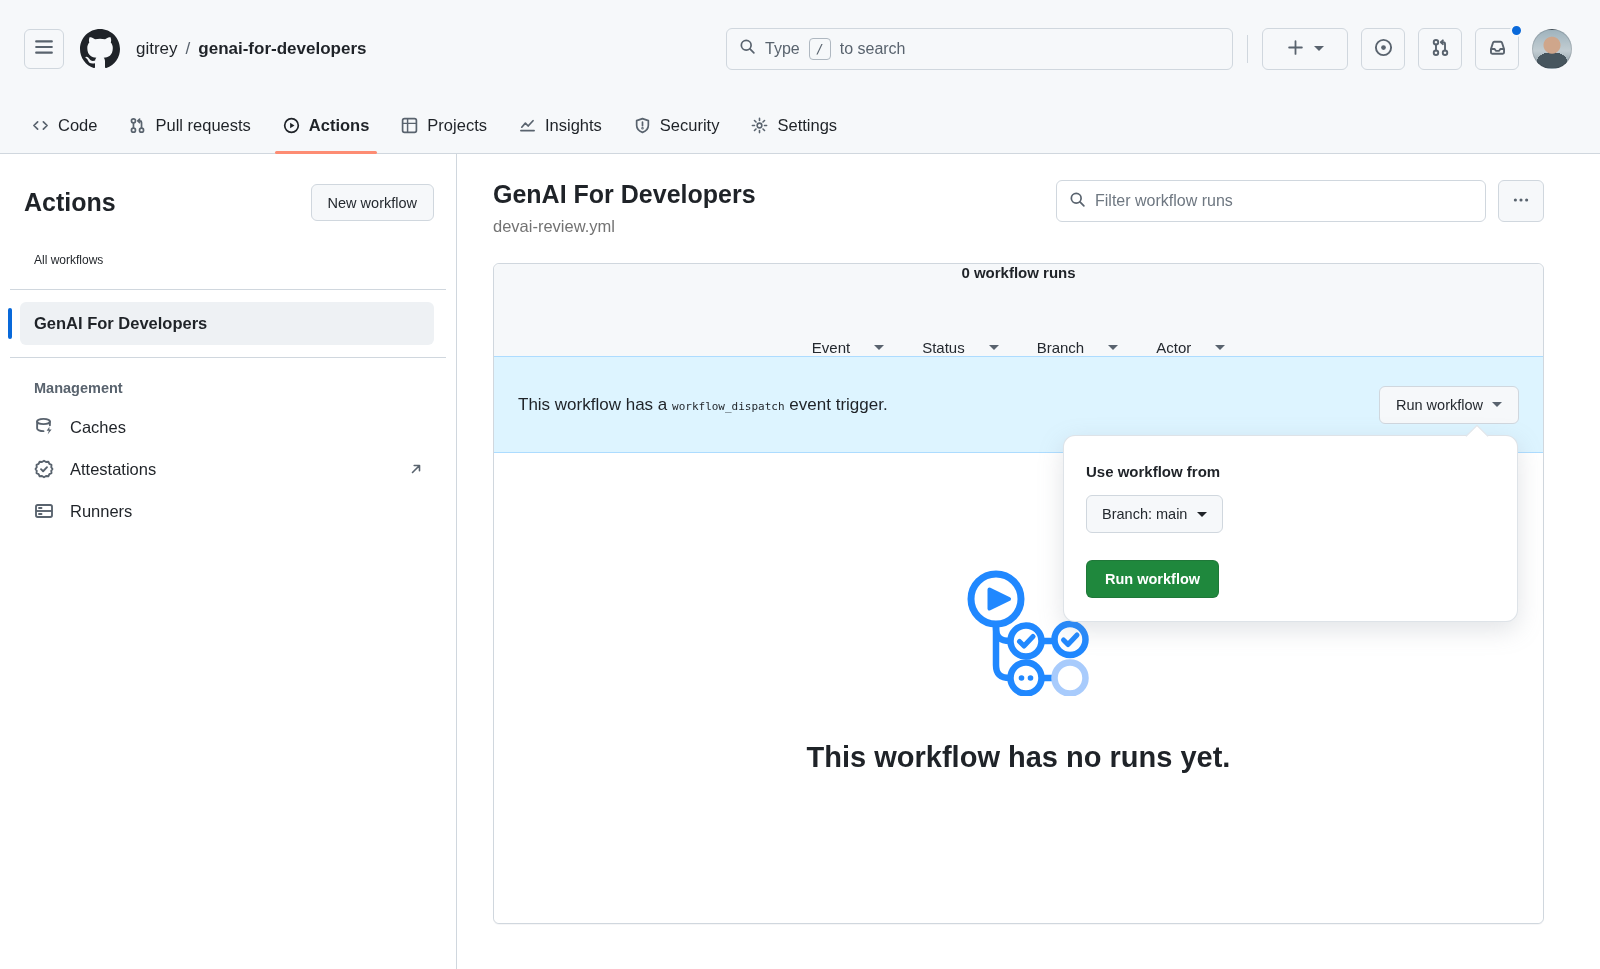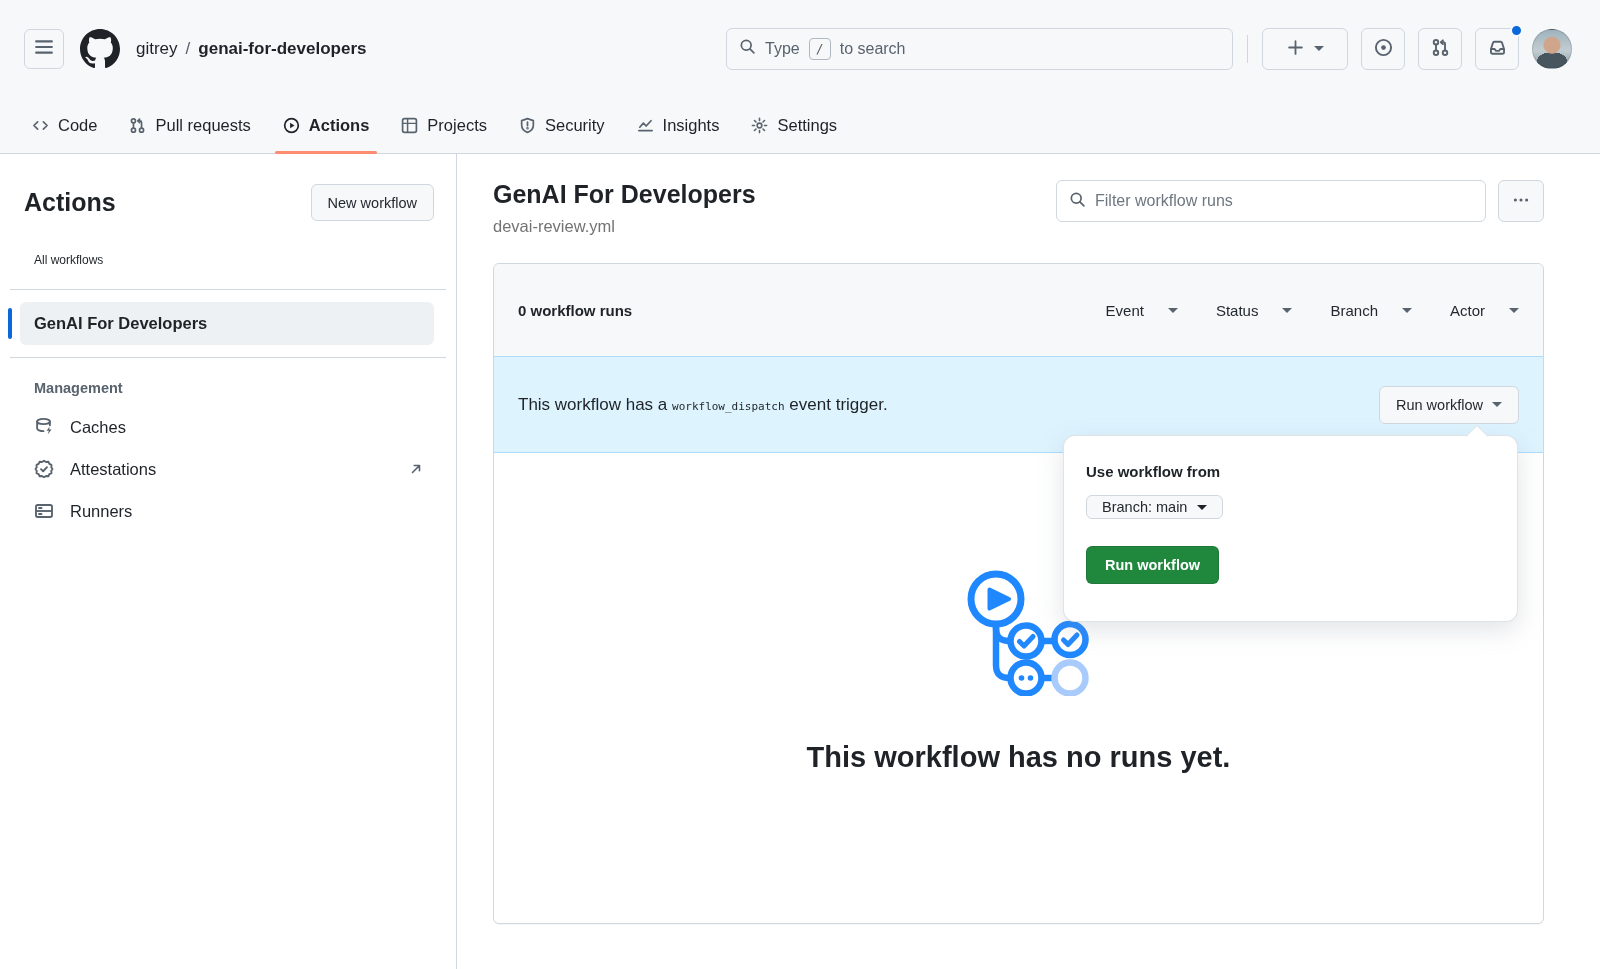--- a/index.html
+++ b/index.html
@@ -55,40 +55,40 @@
   .main-head { display:flex; justify-content:space-between; align-items:flex-start; }
   .wf-title { font-size:25px; font-weight:600; }
   .wf-file { margin-top:8px; font-size:16.5px; color:#737373; text-decoration:none; display:inline-block; cursor:pointer; }
   .head-right { display:flex; gap:12px; align-items:center; }
   .filter-box { width:430px; height:42px; border:1px solid #d0d7de; border-radius:6px; background:#fff; display:flex; align-items:center; padding:0 12px; gap:9px; color:#59636e; }
   .filter-box input { border:none; outline:none; background:transparent; font-size:16px; flex:1; font-family:inherit; color:#14532d; }
   .filter-box input::placeholder { color:#6e7781; }
   .kebab-btn { width:46px; height:42px; }
 
   .runs-card { position:relative; margin-top:27px; border:1px solid #d0d7de; border-radius:6px; background:#fff; box-shadow:0 1px 0 rgba(31,35,40,.04); }
-  .card-header { background:#f6f8fa; border-radius:6px 6px 0 0; height:92px; display:flex; align-items:center; justify-content:space-between; padding:0 24px; }
+  .card-header { background:#f6f8fa; border-radius:6px 6px 0 0; height:92px; display:flex; align-items:center; justify-content:space-between; padding:0 24px;flex-direction:column; }
   .runs-count { font-size:15px; font-weight:700; }
   .filter-menus { display:flex; gap:38px; }
   .filter-menu { display:flex; align-items:center; gap:24px; font-size:15px; color:#24292f; cursor:pointer; background:none; border:none; font-family:inherit; }
   .filter-menu .caret { color:#59636e; }
 
   .banner { background:#ddf4ff; border-top:1px solid rgba(84,174,255,.35); border-bottom:1px solid rgba(84,174,255,.35); height:97px; display:flex; align-items:center; justify-content:space-between; padding:0 24px; }
   .banner-text { font-size:17px; }
   .banner-text code { font-family:"DejaVu Sans Mono", monospace; font-size:11px; }
   .run-wf-btn { height:38px; padding:0 16px; gap:9px; background:#f6f8fa; }
   .run-wf-btn .caret { color:#59636e; }
 
   .empty-area { position:relative; height:470px; border-radius:0 0 6px 6px; background:#fff; }
   .wf-illustration { position:absolute; left:50%; transform:translateX(-50%); top:116px; }
   .empty-heading { position:absolute; top:288px; left:0; right:0; text-align:center; font-size:29px; font-weight:700; }
 
   .popup { position:absolute; top:171px; right:25px; width:455px; height:187px; background:#fff; border:1px solid rgba(208,215,222,.7); border-radius:12px; box-shadow:0 8px 24px rgba(140,149,159,.25); z-index:5; padding:27px 22px; }
   .popup::before { content:""; position:absolute; top:-8.5px; right:32px; width:15px; height:15px; background:#fff; border-left:1px solid rgba(208,215,222,.7); border-top:1px solid rgba(208,215,222,.7); transform:rotate(45deg); }
   .popup-heading { font-size:15px; font-weight:700; }
-  .branch-btn { margin-top:15px; height:24px; padding:0 15px; gap:10px; }
+  .branch-btn { margin-top:15px; height:38px; padding:0 15px; gap:10px; }
   .branch-btn .caret { color:#1f2328; }
   .green-btn { margin-top:27px; height:38px; padding:0 18px; background:#1f883d; border:1px solid rgba(31,35,40,.15); color:#fff; font-weight:600; font-size:14.5px; display:inline-flex; align-items:center; border-radius:6px; cursor:pointer; font-family:inherit; }
 </style>
 </head>
 <body>
 
 <div class="top">
   <div class="header-row">
     <button class="icon-btn hamburger">
       <span>
@@ -194,36 +194,36 @@
       <span class="t-icon">
           <svg width="17" height="17" viewBox="0 0 16 16" fill="none" stroke="currentColor" stroke-width="1.6">
             <rect x="1.5" y="1.5" width="13" height="13" rx="1.8"></rect>
             <path d="M6.2 1.5v13M6.2 6H14.5M1.5 6h4.7" stroke-width="1.4"></path>
           </svg>
         </span>
       <span>Projects</span>
     </div>
     <div class="tab">
       <span class="t-icon">
+          <svg width="17" height="17" viewBox="0 0 16 16" fill="none" stroke="currentColor" stroke-width="1.6" stroke-linecap="round" stroke-linejoin="round">
+            <path d="M1.8 12.8h12.4"></path>
+            <path d="M2.6 9.6 6 5.8l2.6 2.7 4.6-5"></path>
+          </svg>
+        </span>
+      <span>Insights</span>
+    </div>
+    <div class="tab">
+      <span class="t-icon">
           <svg width="17" height="17" viewBox="0 0 16 16" fill="none" stroke="currentColor" stroke-width="1.6" stroke-linejoin="round">
             <path d="M8 1.5 13.5 3.4v4.3c0 3.4-2.4 5.6-5.5 6.8-3.1-1.2-5.5-3.4-5.5-6.8V3.4z"></path>
             <path d="M8 4.8v3.4" stroke-linecap="round"></path>
             <circle cx="8" cy="10.6" r=".4" fill="currentColor"></circle>
           </svg>
         </span>
       <span>Security</span>
-    </div>
-    <div class="tab">
-      <span class="t-icon">
-          <svg width="17" height="17" viewBox="0 0 16 16" fill="none" stroke="currentColor" stroke-width="1.6" stroke-linecap="round" stroke-linejoin="round">
-            <path d="M1.8 12.8h12.4"></path>
-            <path d="M2.6 9.6 6 5.8l2.6 2.7 4.6-5"></path>
-          </svg>
-        </span>
-      <span>Insights</span>
     </div>
     <div class="tab">
       <span class="t-icon">
           <svg width="17" height="17" viewBox="0 0 16 16" fill="none" stroke="currentColor" stroke-width="1.5">
             <circle cx="8" cy="8" r="2.2"></circle>
             <path d="M8 1.3v2M8 12.7v2M1.3 8h2M12.7 8h2M3.3 3.3l1.4 1.4M11.3 11.3l1.4 1.4M12.7 3.3l-1.4 1.4M4.7 11.3l-1.4 1.4" stroke-linecap="round"></path>
           </svg>
         </span>
       <span>Settings</span>
     </div>

